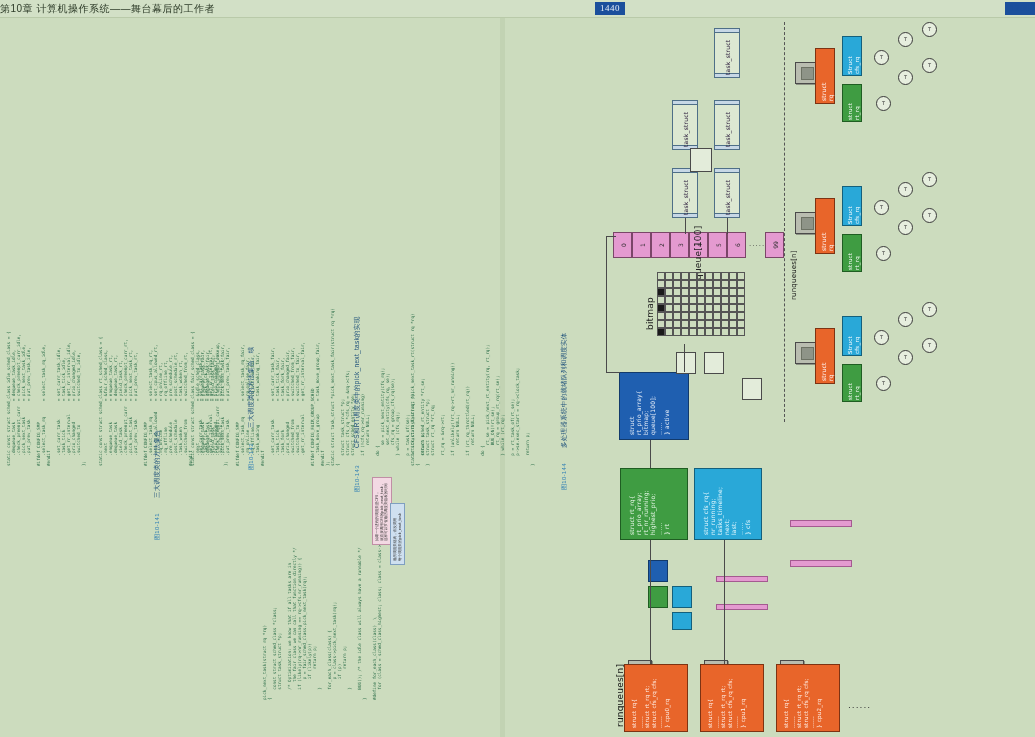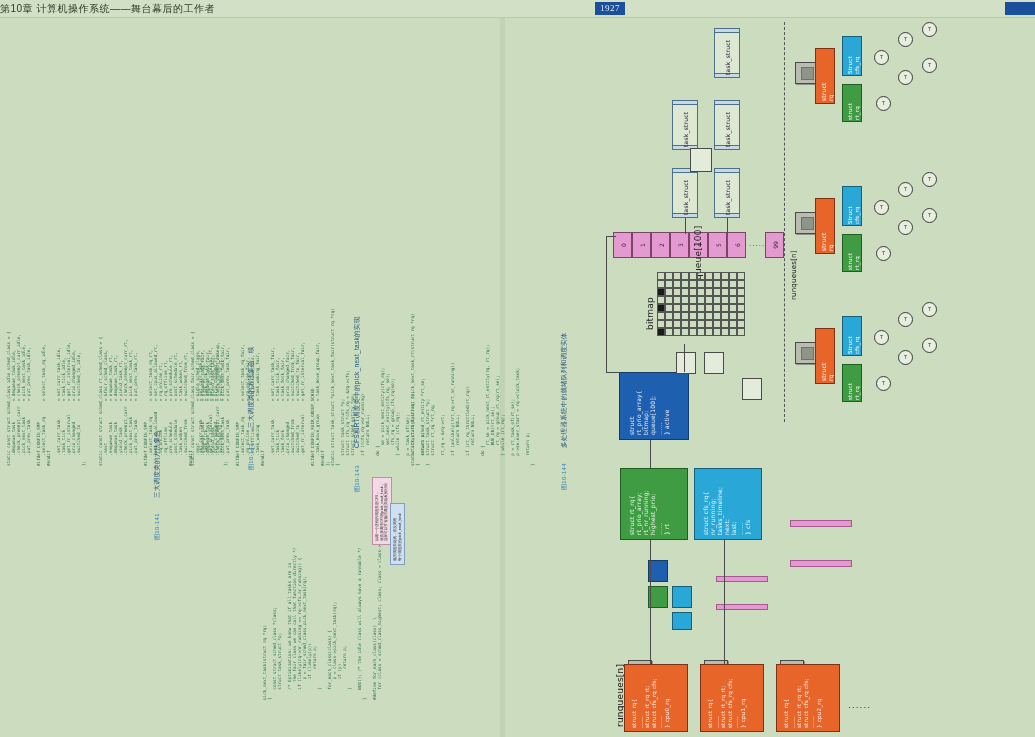--- a/index.html
+++ b/index.html
@@ -125,21 +125,21 @@
     font-family:"DejaVu Sans", sans-serif;
   }
   .tinyblk{position:absolute;box-sizing:border-box;}
 </style>
 </head>
 <body>
 
 <div id="header-band">
   <div id="header-inner">
     <span>第10章  计算机操作系统——舞台幕后的工作者</span>
-    <span class="pgnum">1927</span>
+    <span class="pgnum">1440</span>
     <span class="pgnum blank">1206</span>
   </div>
 </div>
 <div id="header-rule"></div>
 
 <div id="left-page"></div>
 <div id="gutter"></div>
 <div id="right-page"></div>
 
 <div class="codecol" style="left:6px;  top:466px; width:445px;">static const struct sched_class idle_sched_class = {

